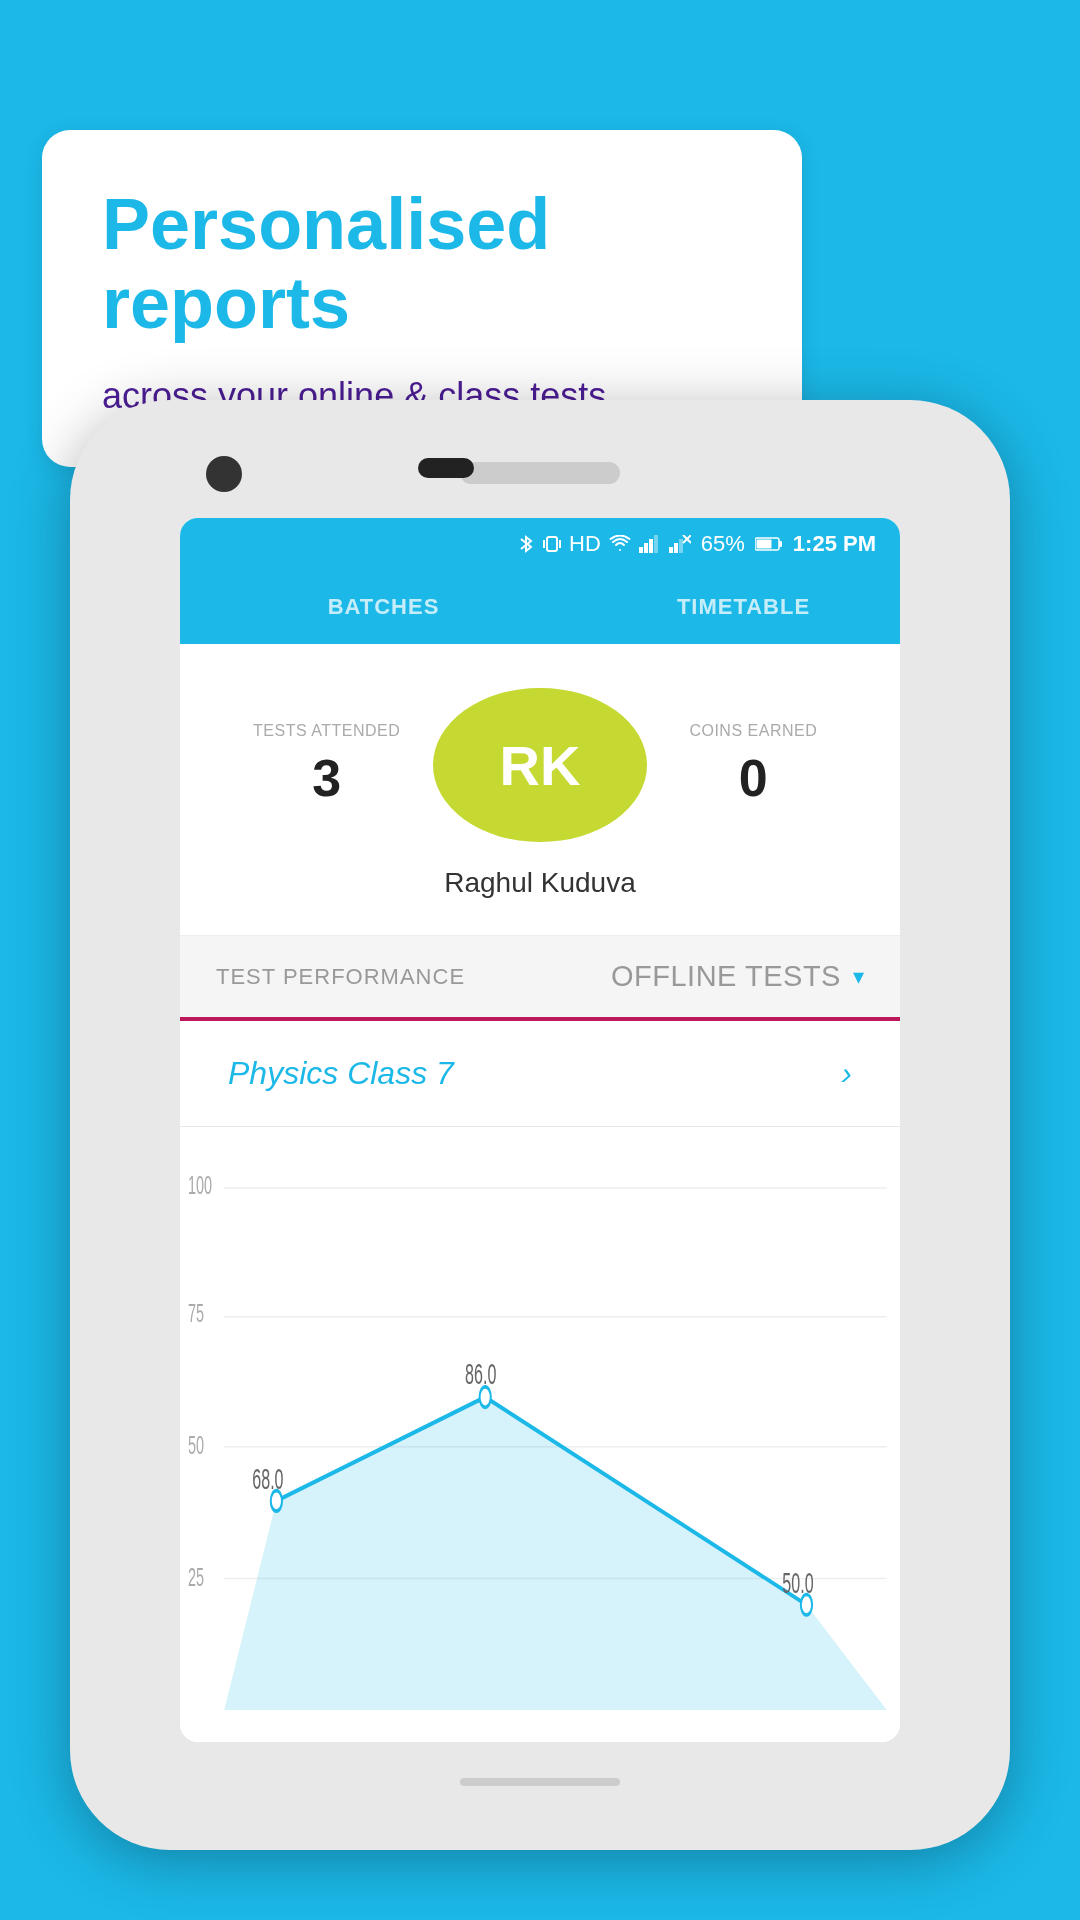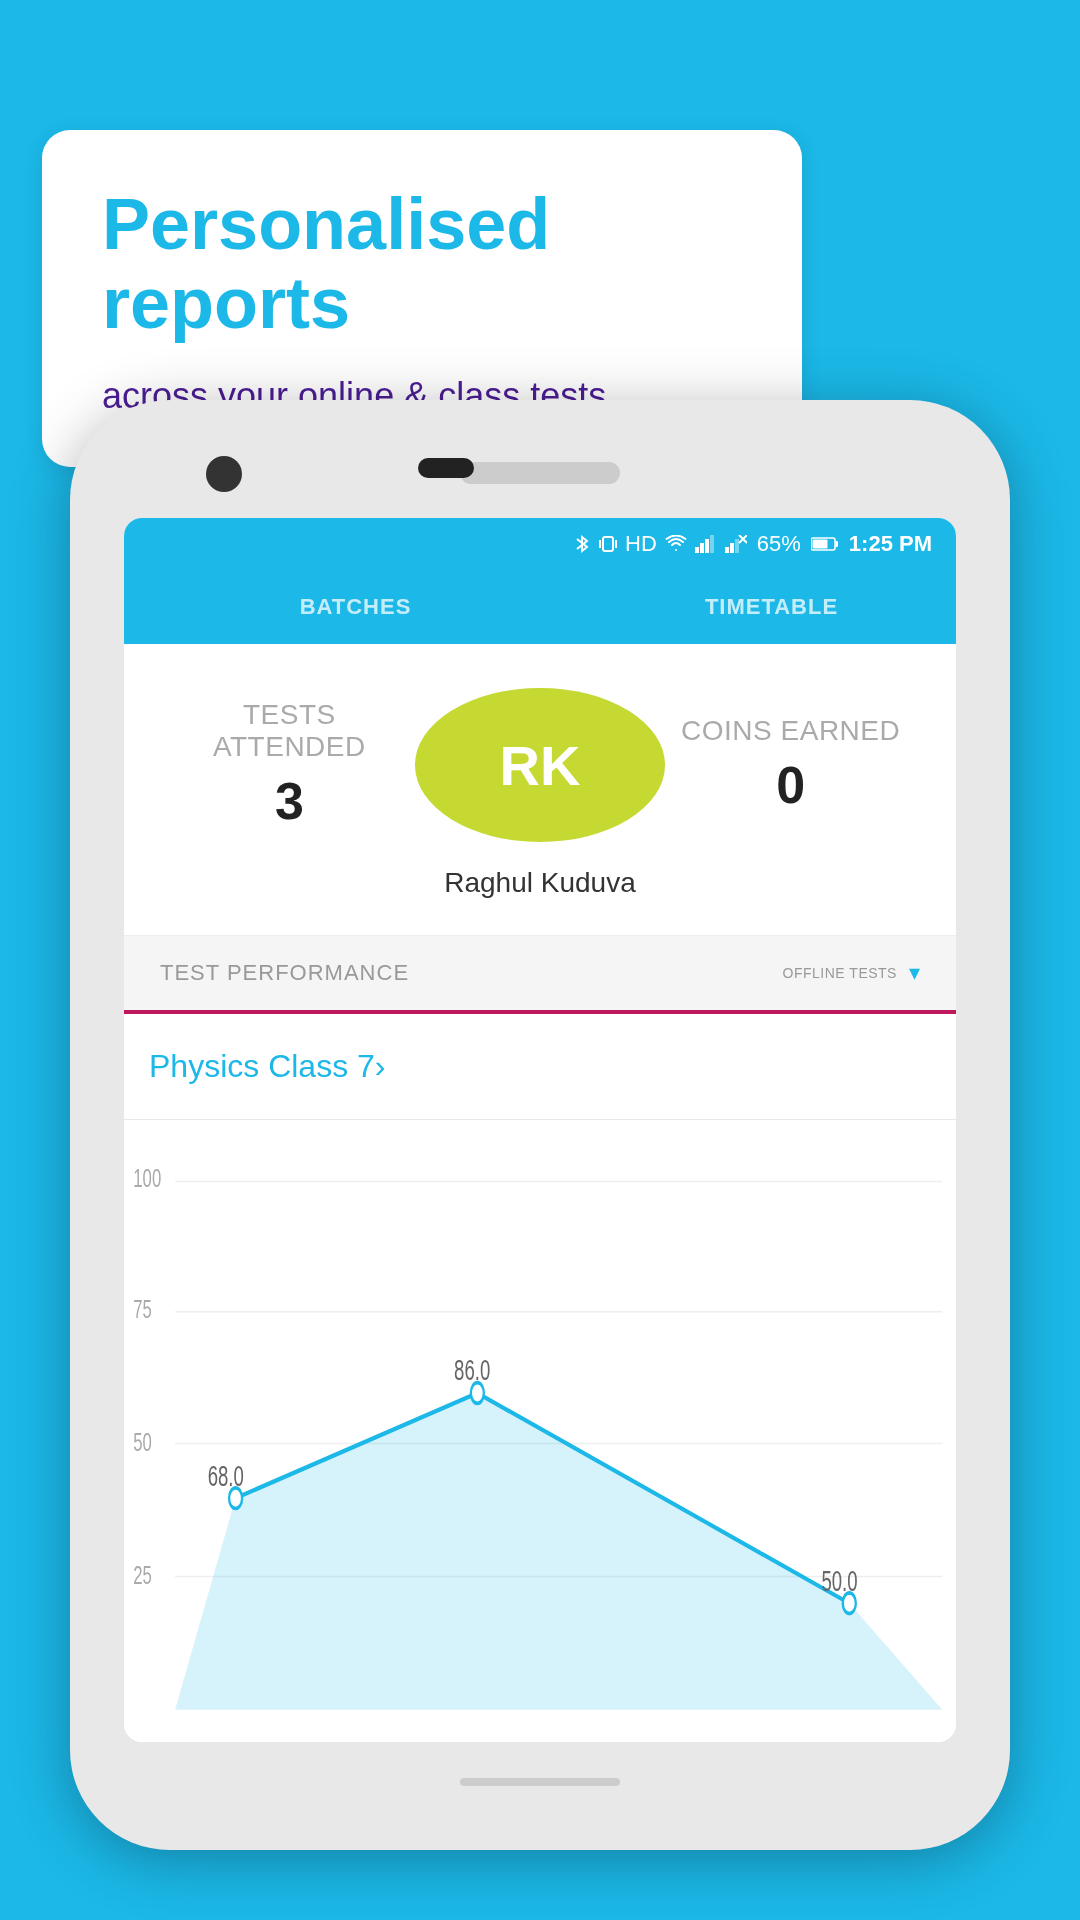--- a/index.html
+++ b/index.html
@@ -97,21 +97,21 @@
       height: 20px;
       background: #222;
       border-radius: 10px;
       position: absolute;
       top: 30px;
       left: 320px;
     }
 
     
     .phone-screen {
-      width: 832px;
+      width: 720px;
       flex: 1;
       background: white;
       border-radius: 18px;
       overflow: hidden;
       display: flex;
       flex-direction: column;
     }
 
     
     .status-bar {
@@ -191,21 +191,21 @@
       margin-bottom: 20px;
     }
     .stat-block {
       display: flex;
       flex-direction: column;
       align-items: center;
       gap: 8px;
       flex: 1;
     }
     .stat-label {
-      font-size: 28px;
+      font-size: 16px;
       color: #aaa;
       letter-spacing: 0.5px;
       text-align: center;
     }
     .stat-value {
       font-size: 52px;
       font-weight: 700;
       color: #222;
     }
     .avatar {
@@ -246,37 +246,39 @@
       color: #999;
       letter-spacing: 1px;
       font-weight: 500;
     }
     .section-right {
       display: flex;
       align-items: center;
       gap: 12px;
     }
     .section-right-label {
-      font-size: 14px;
+      font-size: 29px;
       color: #999;
       letter-spacing: 0.5px;
     }
     .chevron-down {
       color: #1BB8E8;
       font-size: 22px;
     }
 
     
     .class-row {
-      padding: 34px 25px;
-      display: flex;
-      align-items: center;
+      padding: 34px 48px;
+      display: flex;
+      align-items: center;
+      justify-content: space-between;
       border-bottom: 1px solid #e8e8e8;
       flex-shrink: 0;
       cursor: pointer;
+      font-style: italic;
     }
     .class-name {
       font-size: 32px;
       color: #1BB8E8;
       font-weight: 500;
     }
     .chevron-right {
       color: #1BB8E8;
       font-size: 32px;
     }

